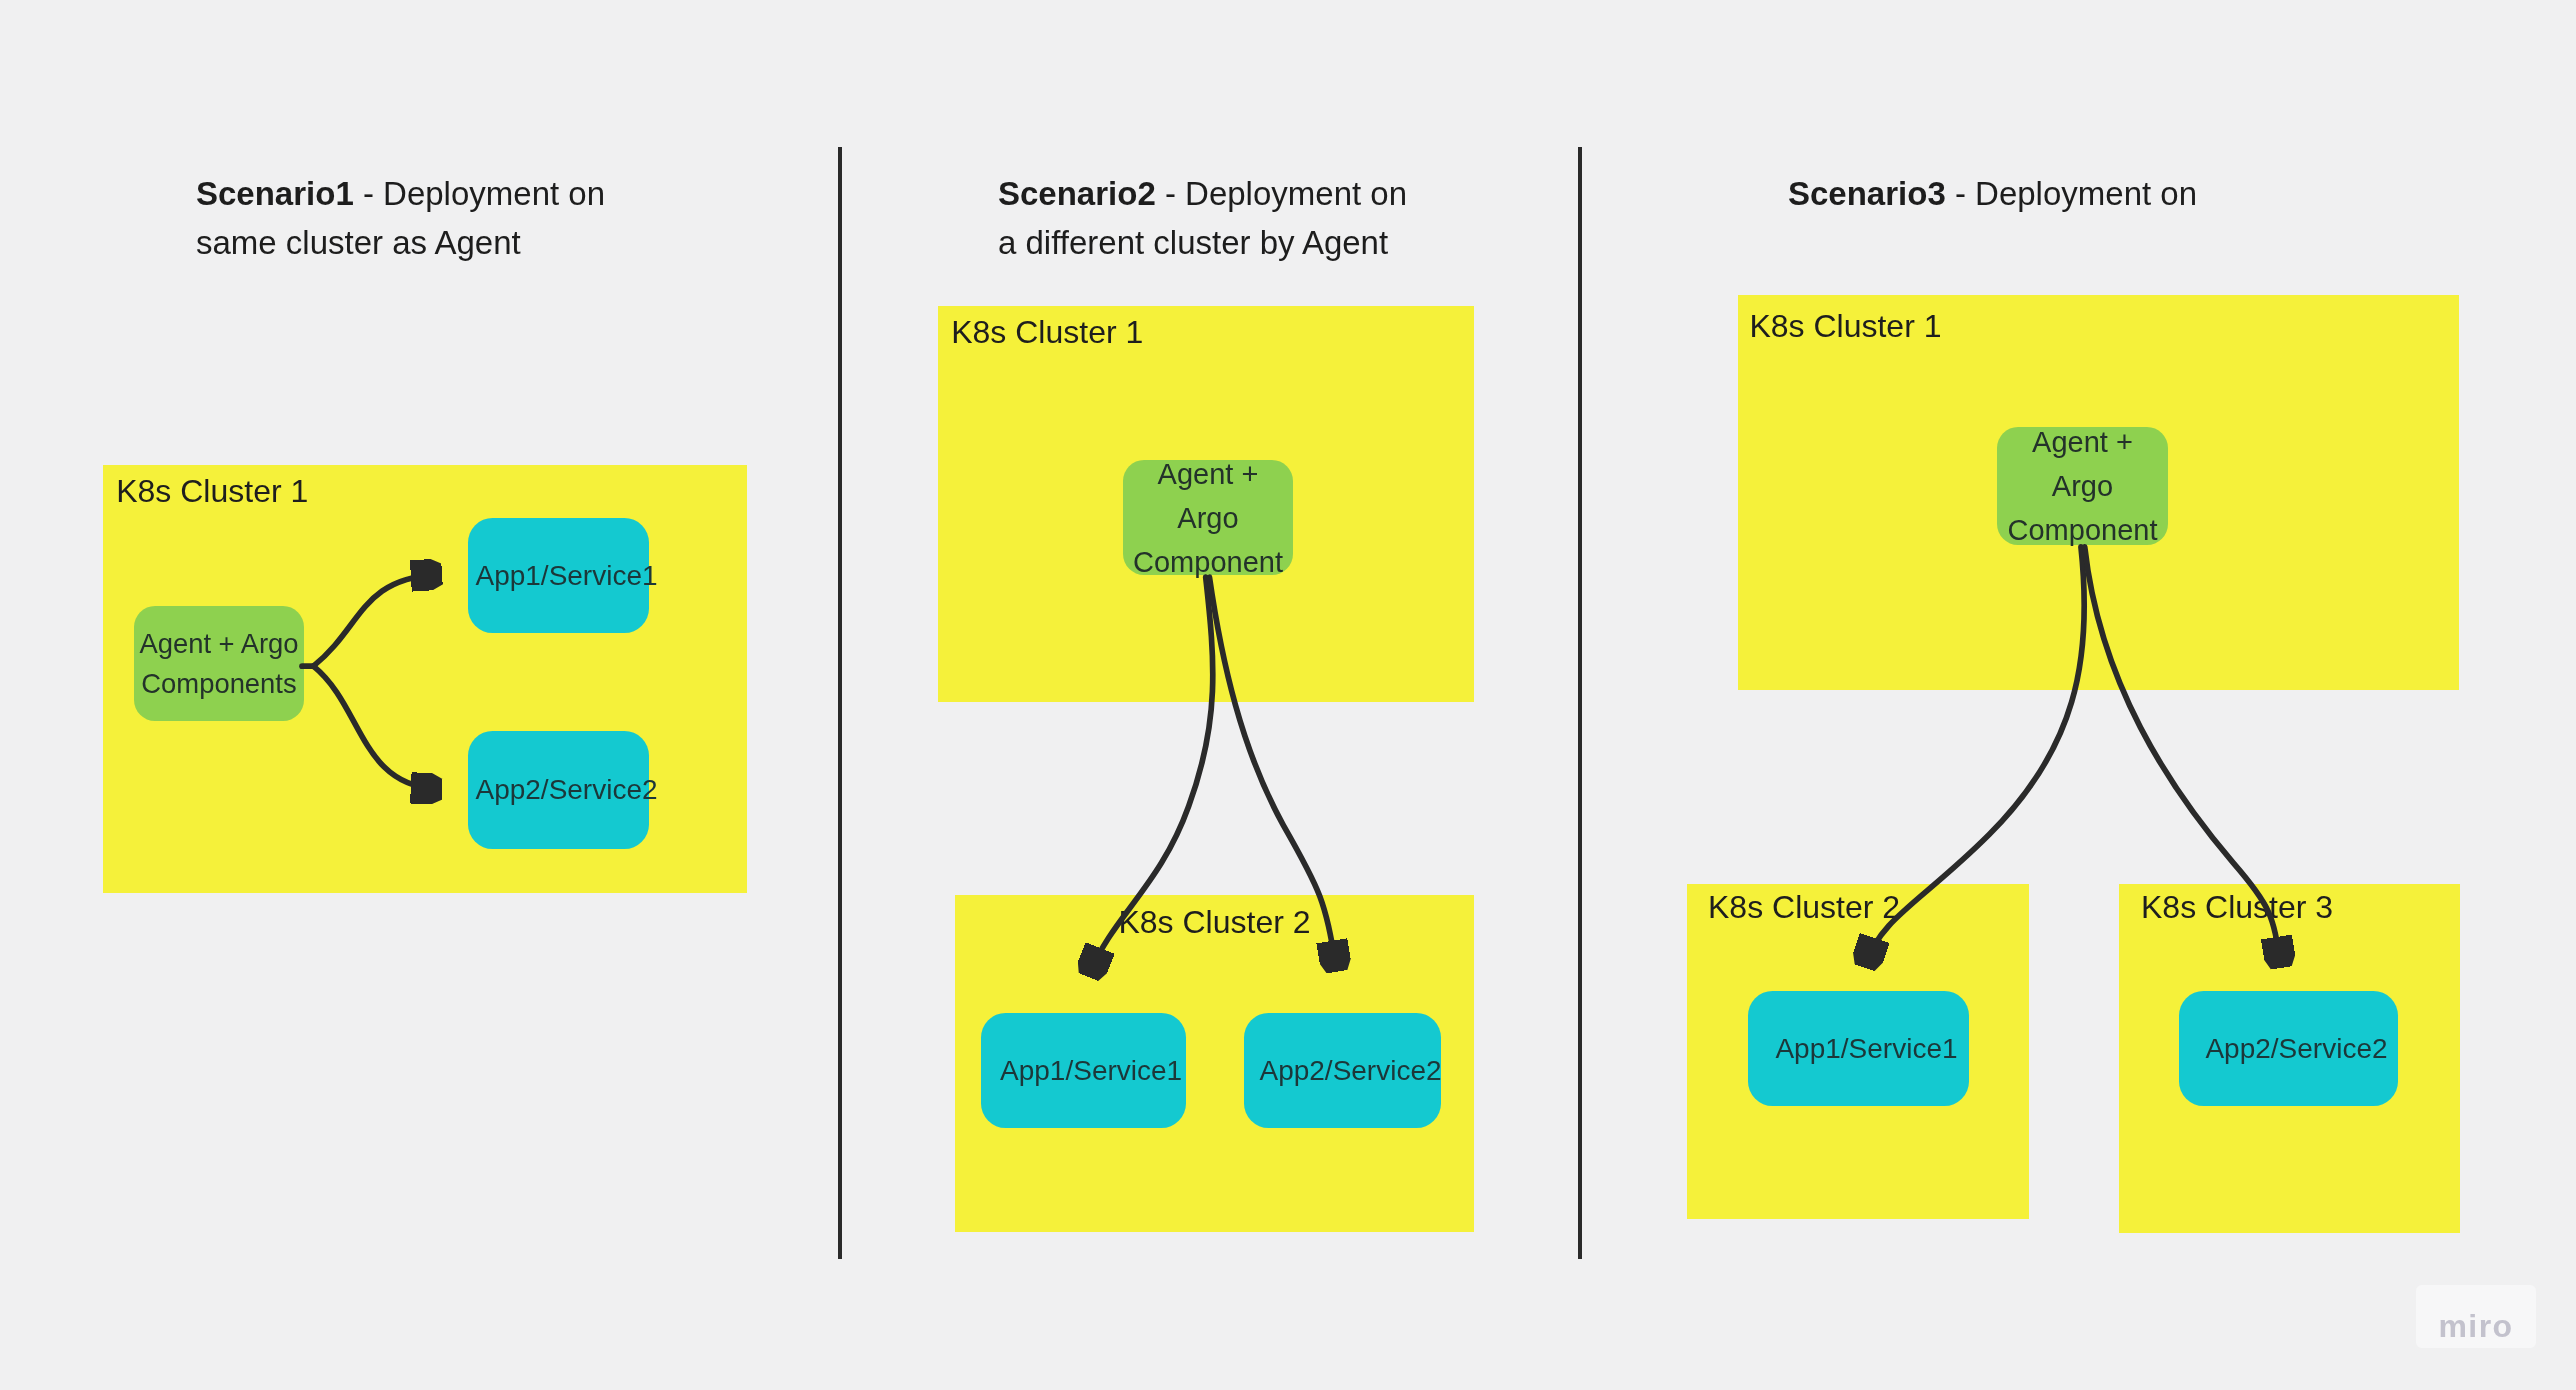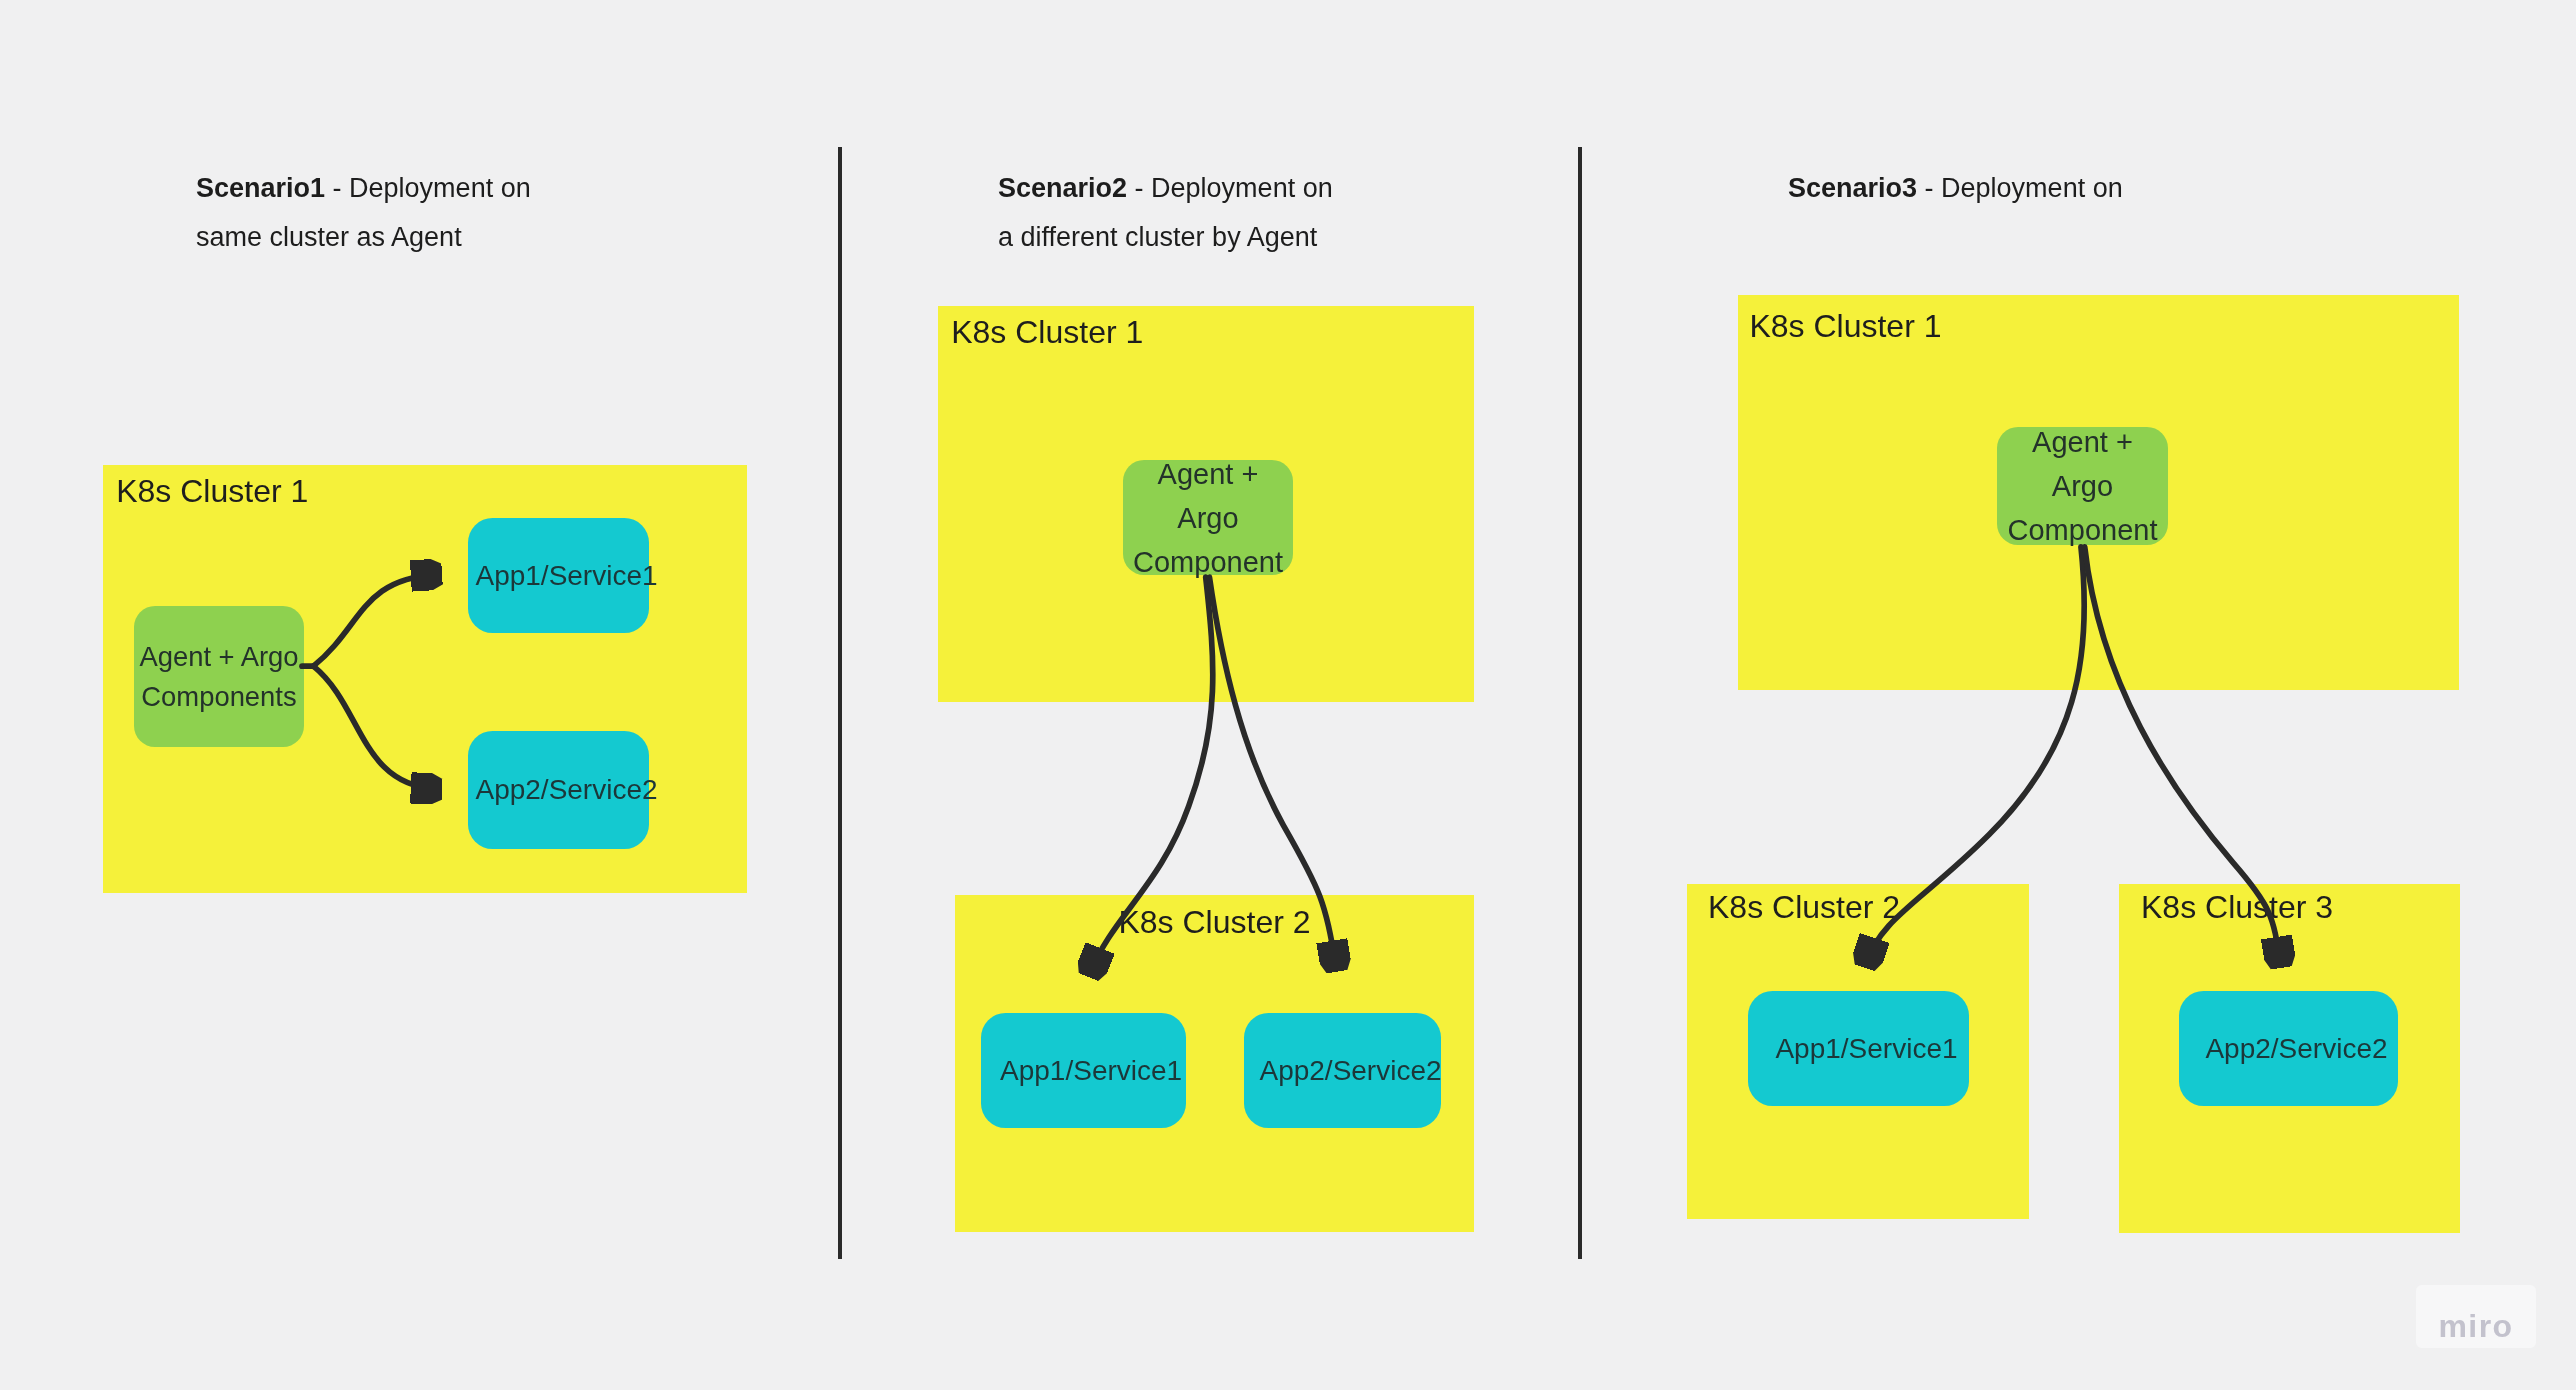--- a/index.html
+++ b/index.html
@@ -21,21 +21,21 @@
     position:relative;
     overflow:hidden;
   }
   .abs{position:absolute;box-sizing:border-box;text-decoration:underline;}
   .divider{
     position:absolute;top:147px;height:1112px;width:3.8px;
     background:var(--stroke-dark);
   }
   .scenario-title{
     position:absolute;
-    font-size:27px;line-height:49px;font-weight:400;
+    font-size:33px;line-height:49px;font-weight:400;
     color:var(--text-dark);white-space:nowrap;
   }
   .scenario-title b{font-weight:700;}
   .scenario-title .line2{display:block;}
   .sticky{
     position:absolute;background:var(--sticky-yellow);
   }
   .cluster-label{
     position:absolute;font-size:32px;color:#1e1e1e;white-space:nowrap;
   }
@@ -72,21 +72,21 @@
 <div class="divider" style="left:838px"></div>
 <div class="divider" style="left:1578px"></div>
 
 <h2 class="scenario-title" style="left:196px;top:142px">
   <b>Scenario1</b><span> - Deployment on</span>
   <span class="line2">same cluster as Agent</span>
 </h2>
 
 <div class="sticky abs" style="left:103px;top:465px;width:644px;height:428px">
   <div class="cluster-label corner">K8s Cluster 1</div>
-  <div class="node node-green" style="left:31px;top:141px;width:170px;height:141px">
+  <div class="node node-green" style="left:31px;top:141px;width:170px;height:115px">
     <span style="font-size:27.4px;line-height:40px">Agent + Argo</span>
     <span style="font-size:27.4px;line-height:40px">Components</span>
   </div>
   <div class="node node-cyan" style="left:365px;top:53px;width:181px;height:115px">
     <span>App1/Service1</span>
   </div>
   <div class="node node-cyan" style="left:365px;top:266px;width:181px;height:118px">
     <span>App2/Service2</span>
   </div>
 </div>

